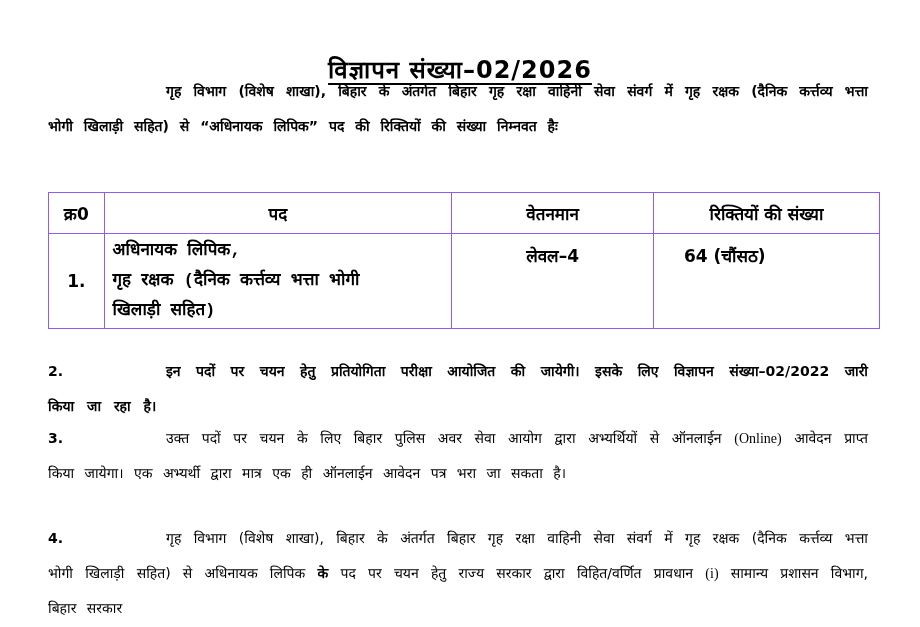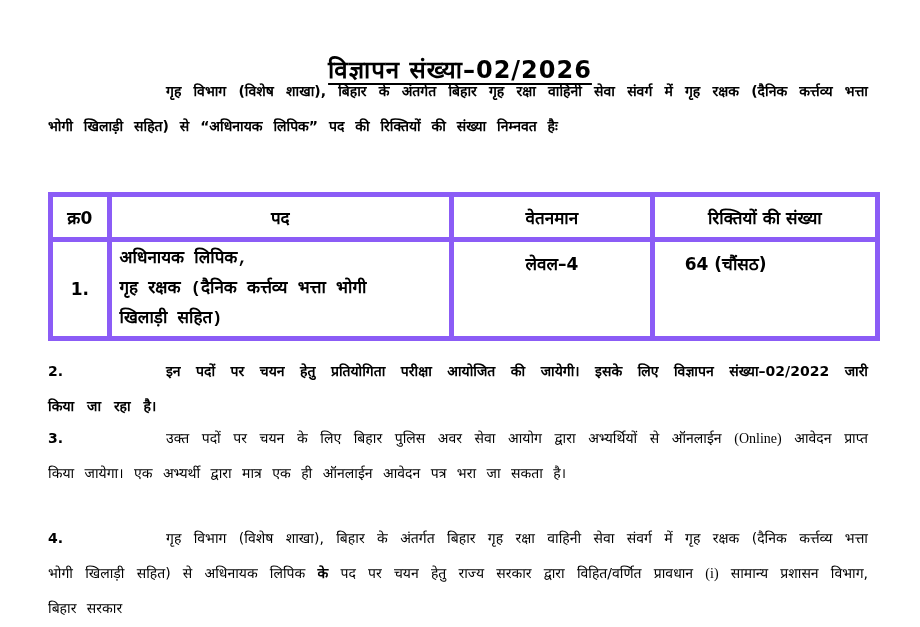--- a/index.html
+++ b/index.html
@@ -53,21 +53,21 @@
       left: 48px;
       width: 832px;
     }
     table {
       border-collapse: collapse;
       width: 832px;
       font-size: 17px;
       font-weight: bold;
     }
     th, td {
-      border: 5px solid #8b5cf6;
+      border: 1px solid #8b5cf6;
       vertical-align: top;
       padding: 0;
     }
     th {
       height: 40px;
       text-align: center;
       vertical-align: middle;
       font-weight: bold;
     }
     td.num {

